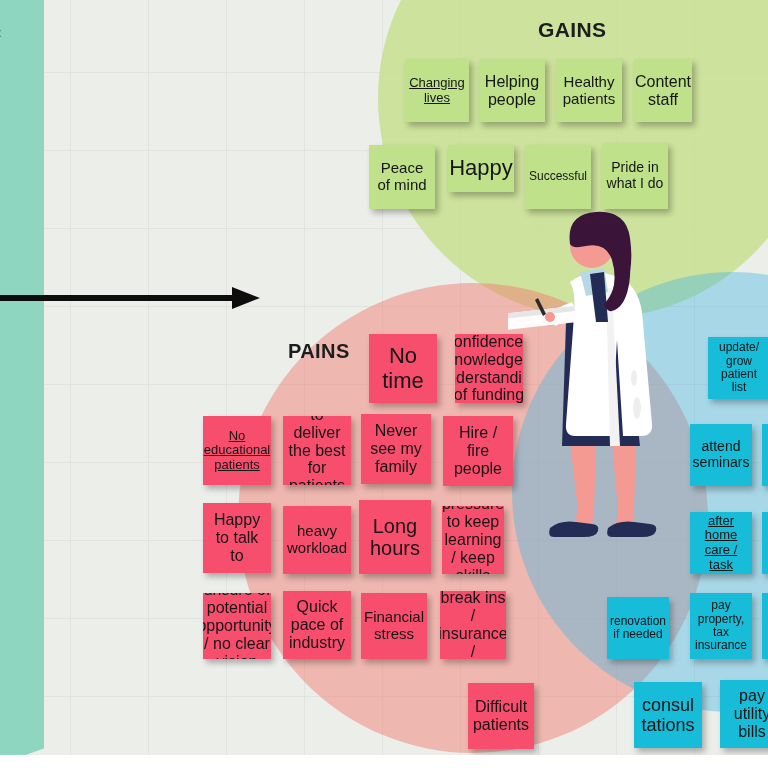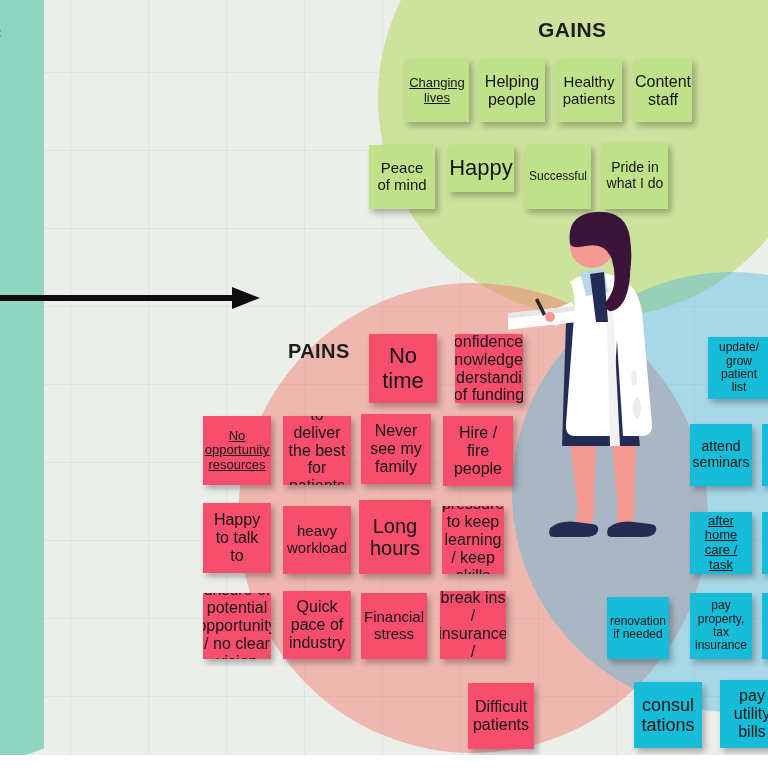--- a/index.html
+++ b/index.html
@@ -150,21 +150,21 @@
   <div class="note green s16" style="left:634px;top:59px;width:58px;height:63px;">Content staff</div>
 
   <div class="note green s15" style="left:369px;top:145px;width:66px;height:64px;">Peace of mind</div>
   <div class="note green s22" style="left:448px;top:145px;width:66px;height:47px;">Happy</div>
   <div class="note green s12" style="left:525px;top:145px;width:66px;height:64px;">Successful</div>
   <div class="note green s14" style="left:602px;top:143px;width:66px;height:66px;">Pride in what I do</div>
 
   <div class="note pink s22" style="left:369px;top:334px;width:68px;height:69px;">No time</div>
   <div class="note pink s11" style="left:455px;top:334px;width:68px;height:69px;">No confidence / knowledge / understanding of funding process</div>
 
-  <div class="note pink s13" style="left:203px;top:416px;width:68px;height:69px;">No opportunity resources</div>
+  <div class="note pink s13" style="left:203px;top:416px;width:68px;height:69px;">No educational patients</div>
   <div class="note pink s11" style="left:283px;top:416px;width:68px;height:69px;">struggle to deliver the best for patients / staff</div>
   <div class="note pink s16" style="left:361px;top:414px;width:70px;height:70px;">Never see my family</div>
   <div class="note pink s16" style="left:443px;top:416px;width:70px;height:70px;">Hire / fire people</div>
 
   <div class="note pink s16" style="left:203px;top:503px;width:68px;height:70px;">Happy to talk to</div>
   <div class="note pink s15" style="left:283px;top:506px;width:68px;height:68px;">heavy workload</div>
   <div class="note pink s20" style="left:359px;top:500px;width:72px;height:74px;">Long hours</div>
   <div class="note pink s11" style="left:442px;top:506px;width:62px;height:68px;">Industry pressure to keep learning / keep skills growing</div>
 
   <div class="note pink s11" style="left:203px;top:593px;width:68px;height:66px;">unsure of potential opportunity / no clear vision</div>

